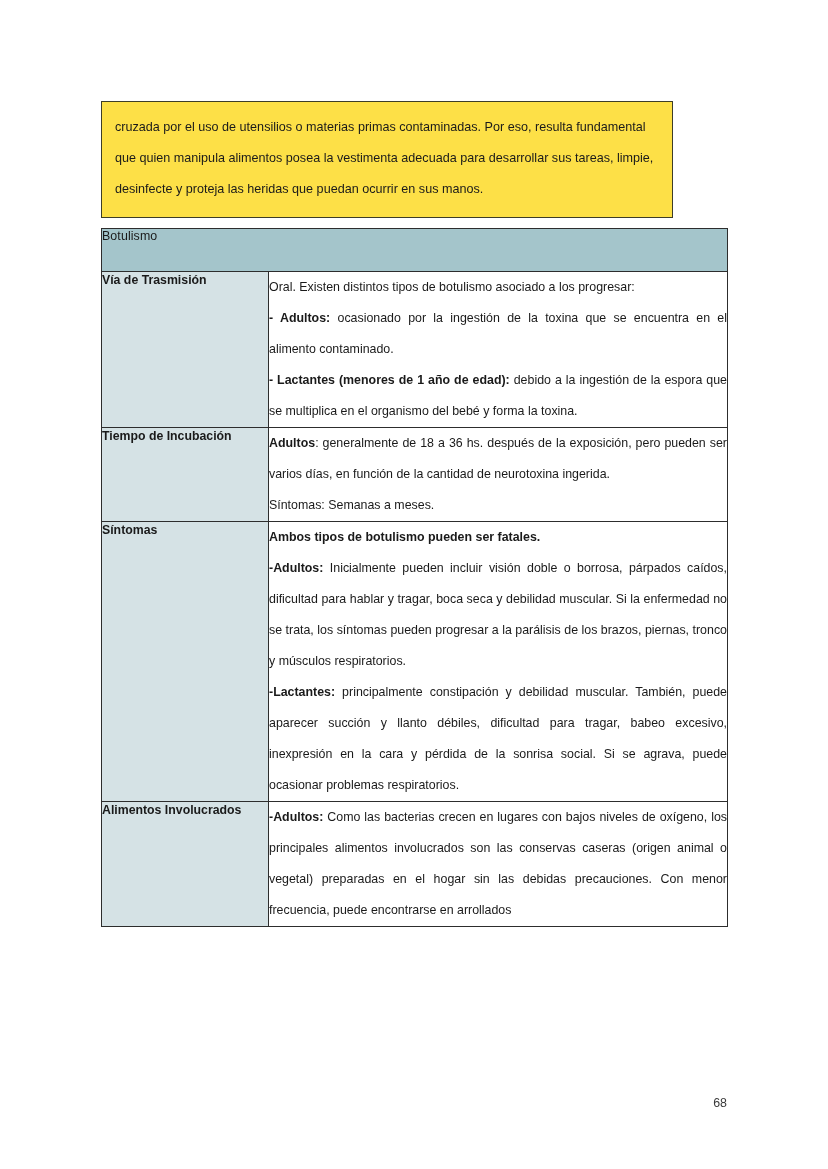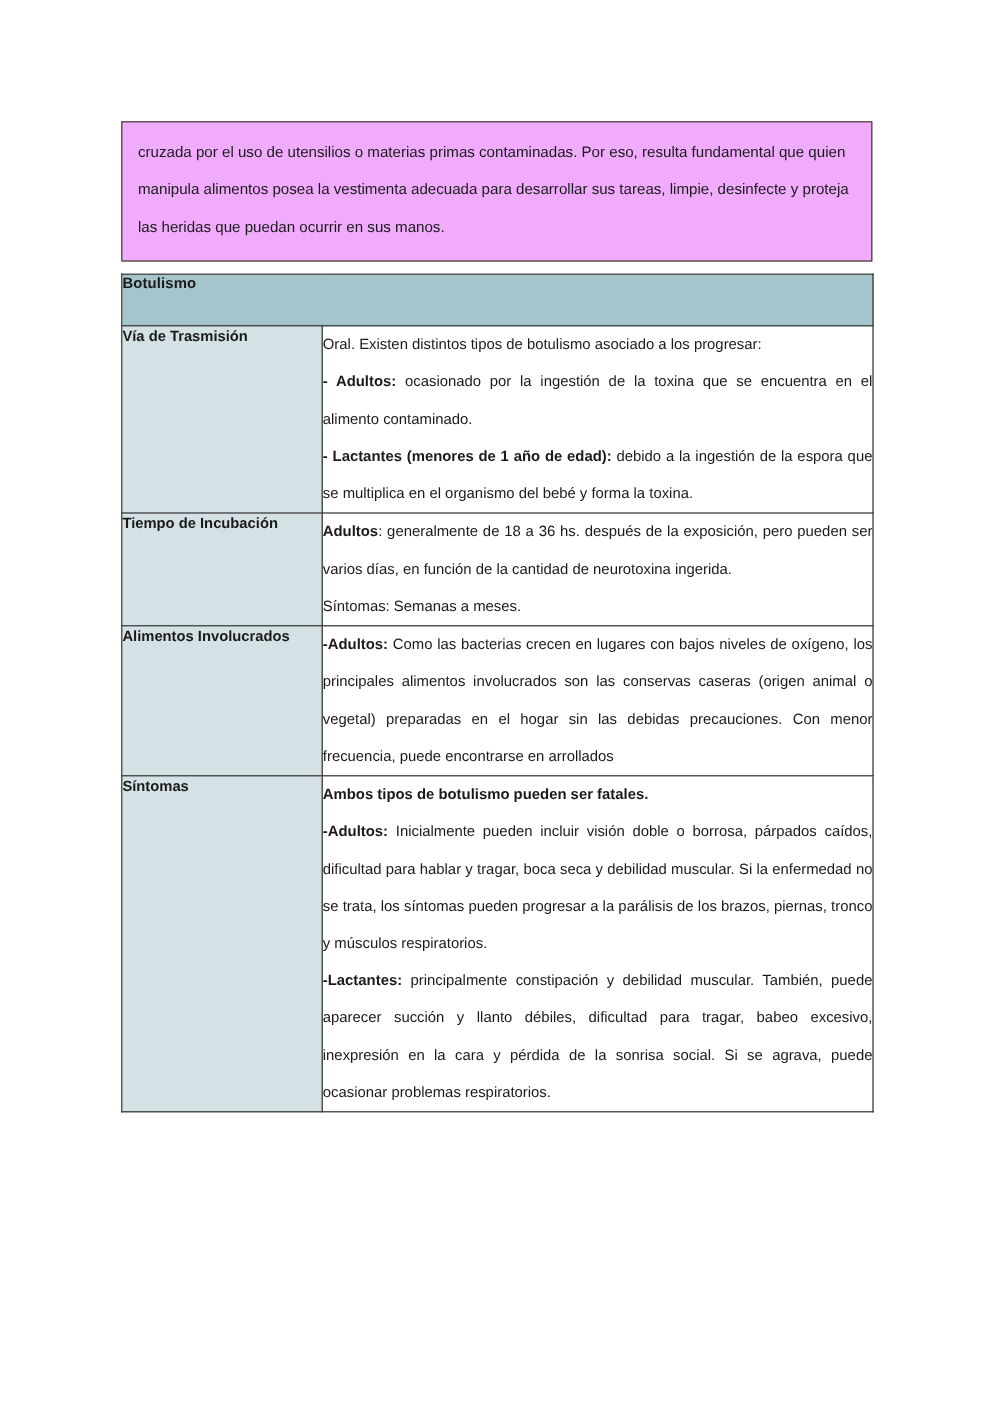--- a/index.html
+++ b/index.html
@@ -21,23 +21,23 @@
     left: 0; top: 0;
     width: 828px;
     height: 1169px;
   }
 
   
   .callout {
     position: absolute;
     left: 101px;
     top: 101px;
-    width: 626px;
+    width: 572px;
     box-sizing: border-box;
-    background: #f0abfc;
+    background: #fde047;
     border: 1.5px solid #3d3d28;
     padding: 10px 13px 12px 13px;
   }
   .callout p {
     margin: 0;
     font-size: 12.6px;
     line-height: 31px;
     color: #1a1a1a;
     text-align: left;
   }
@@ -58,21 +58,21 @@
     padding: 0;
   }
   .tbl .col-label { width: 167px; }
   .tbl .col-body  { width: 459px; }
 
   .hdr-cell {
     background: #a4c5cb;
     height: 42px;
     padding: 12px 0 0 9px;
     font-size: 12.4px;
-    font-weight: bold;
+    font-weight: normal;
     text-align: left;
     letter-spacing: 0.1px;
   }
 
   .label-cell {
     background: #d5e2e5;
     padding: 12px 6px 10px 9px;
     font-size: 12.3px;
     font-weight: bold;
     line-height: 17px;
@@ -133,30 +133,31 @@
           </td>
         </tr>
         <tr>
           <td class="label-cell"><span>Tiempo de Incubación</span></td>
           <td class="body-cell">
             <p class="just"><b>Adultos</b><span>: generalmente de 18 a 36 hs. después de la exposición, pero pueden ser varios días, en función de la cantidad de neurotoxina ingerida.</span></p>
             <p class="left"><span>Síntomas: Semanas a meses.</span></p>
           </td>
         </tr>
         <tr>
-          <td class="label-cell"><span>Alimentos Involucrados</span></td>
-          <td class="body-cell">
-            <p class="just"><b>-Adultos:</b><span> Como las bacterias crecen en lugares con bajos niveles de oxígeno, los principales alimentos involucrados son las conservas caseras (origen animal o vegetal) preparadas en el hogar sin las debidas precauciones. Con menor frecuencia, puede encontrarse en arrollados</span></p>
-          </td>
-        </tr>
-        <tr>
           <td class="label-cell"><span>Síntomas</span></td>
           <td class="body-cell">
             <p class="left"><b>Ambos tipos de botulismo pueden ser fatales.</b></p>
             <p class="just"><b>-Adultos:</b><span> Inicialmente pueden incluir visión doble o borrosa, párpados caídos, dificultad para hablar y tragar, boca seca y debilidad muscular. Si la enfermedad no se trata, los síntomas pueden progresar a la parálisis de los brazos, piernas, tronco y músculos respiratorios.</span></p>
             <p class="just"><b>-Lactantes:</b><span> principalmente constipación y debilidad muscular. También, puede aparecer succión y llanto débiles, dificultad para tragar, babeo excesivo, inexpresión en la cara y pérdida de la sonrisa social. Si se agrava, puede ocasionar problemas respiratorios.</span></p>
           </td>
         </tr>
+        <tr>
+          <td class="label-cell"><span>Alimentos Involucrados</span></td>
+          <td class="body-cell">
+            <p class="just"><b>-Adultos:</b><span> Como las bacterias crecen en lugares con bajos niveles de oxígeno, los principales alimentos involucrados son las conservas caseras (origen animal o vegetal) preparadas en el hogar sin las debidas precauciones. Con menor frecuencia, puede encontrarse en arrollados</span></p>
+          </td>
+        </tr>
       </tbody>
   </table>
 
+  <div class="pagenum">68</div>
 
 </div>
 
 </body></html>

